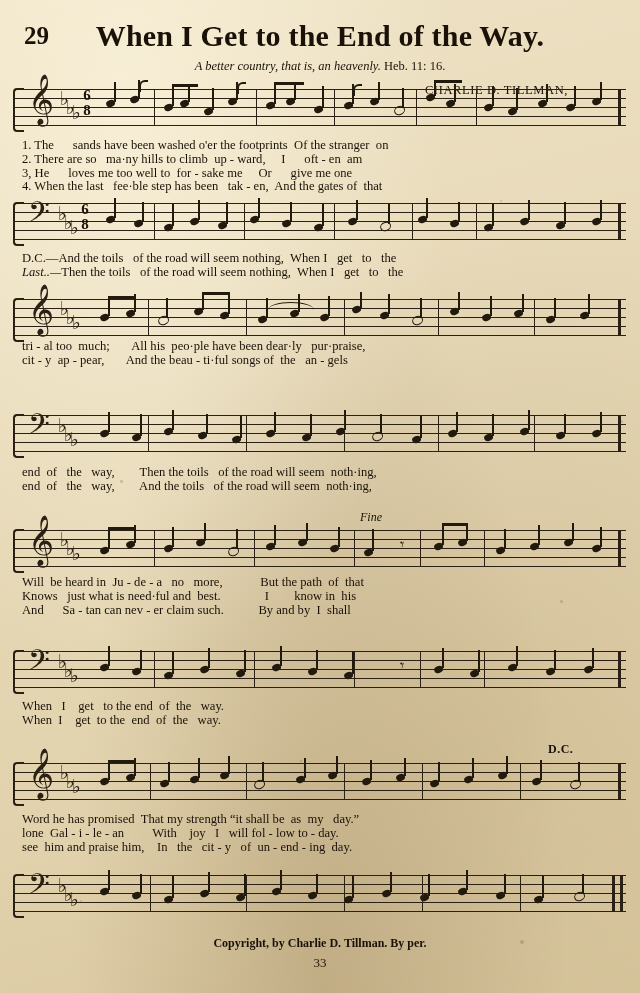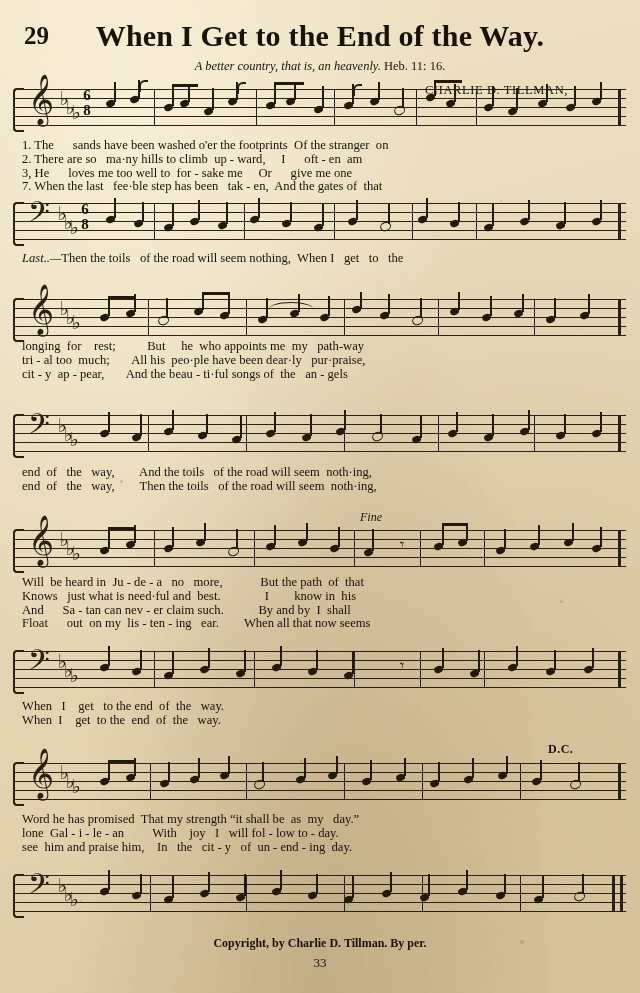--- a/index.html
+++ b/index.html
@@ -220,21 +220,21 @@
       <div class="barline" style="left:402px;top:3px;height:37px;"></div>
       <div class="barline" style="left:462px;top:3px;height:37px;"></div>
       <div class="barline thick" style="left:604px;top:3px;height:37px;"></div>
     </div>
   </div>
 
   <div class="lyrics" style="top:139px;">
     <div class="lyr-line">1. The      sands have been washed o'er the footprints  Of the stranger  on</div>
     <div class="lyr-line">2. There are so   ma·ny hills to climb  up - ward,     I      oft - en  am</div>
     <div class="lyr-line">3, He      loves me too well to  for - sake me     Or      give me one</div>
-    <div class="lyr-line">7. When the last   fee·ble step has been   tak - en,  And the gates of  that</div>
+    <div class="lyr-line">4. When the last   fee·ble step has been   tak - en,  And the gates of  that</div>
   </div>
 
   <div class="system" style="top:200px;">
     <div class="staffbox" style="--h:46px;">
       <div class="brace" style="top:2px;height:40px;"></div>
       <div class="staff" style="top:3px;">
         <div class="ln" style="top:0px;"></div>
           <div class="ln" style="top:9px;"></div>
         <div class="ln" style="top:18px;"></div>
           <div class="ln" style="top:27px;"></div>
@@ -314,20 +314,21 @@
       <div class="barline" style="left:140px;top:3px;height:37px;"></div>
       <div class="barline" style="left:230px;top:3px;height:37px;"></div>
       <div class="barline" style="left:320px;top:3px;height:37px;"></div>
       <div class="barline" style="left:398px;top:3px;height:37px;"></div>
       <div class="barline" style="left:462px;top:3px;height:37px;"></div>
       <div class="barline thick" style="left:604px;top:3px;height:37px;"></div>
     </div>
   </div>
 
   <div class="lyrics" style="top:252px;">
+    <div class="lyr-line"><span class="sc">D.C.—</span><span>And the toils   of the road will seem nothing,  When I   get   to   the</span></div>
     <div class="lyr-line"><i>Last..—</i><span>Then the toils   of the road will seem nothing,  When I   get   to   the</span></div>
   </div>
 
   <div class="system" style="top:296px;">
     <div class="staffbox" style="--h:46px;">
       <div class="brace" style="top:2px;height:40px;"></div>
       <div class="staff" style="top:3px;">
         <div class="ln" style="top:0px;"></div>
           <div class="ln" style="top:9px;"></div>
         <div class="ln" style="top:18px;"></div>
@@ -408,21 +409,20 @@
       <div class="barline" style="left:134px;top:3px;height:37px;"></div>
       <div class="barline" style="left:232px;top:3px;height:37px;"></div>
       <div class="barline" style="left:330px;top:3px;height:37px;"></div>
       <div class="barline" style="left:424px;top:3px;height:37px;"></div>
       <div class="barline" style="left:520px;top:3px;height:37px;"></div>
       <div class="barline thick" style="left:604px;top:3px;height:37px;"></div>
     </div>
   </div>
 
   <div class="lyrics" style="top:340px;">
-    <div class="lyr-line">longing  for    rest;          But     he  who appoints me  my   path-way</div>
     <div class="lyr-line">tri - al too  much;       All his  peo·ple have been dear·ly   pur·praise,</div>
     <div class="lyr-line">cit - y  ap - pear,       And the beau - ti·ful songs of  the   an - gels</div>
   </div>
 
   <div class="system" style="top:412px;">
     <div class="staffbox" style="--h:46px;">
       <div class="brace" style="top:2px;height:40px;"></div>
       <div class="staff" style="top:3px;">
         <div class="ln" style="top:0px;"></div>
           <div class="ln" style="top:9px;"></div>
@@ -497,22 +497,22 @@
       <div class="barline" style="left:134px;top:3px;height:37px;"></div>
       <div class="barline" style="left:232px;top:3px;height:37px;"></div>
       <div class="barline" style="left:330px;top:3px;height:37px;"></div>
       <div class="barline" style="left:424px;top:3px;height:37px;"></div>
       <div class="barline" style="left:520px;top:3px;height:37px;"></div>
       <div class="barline thick" style="left:604px;top:3px;height:37px;"></div>
     </div>
   </div>
 
   <div class="lyrics" style="top:466px;">
+    <div class="lyr-line">end  of   the   way,        Then the toils   of the road will seem  noth·ing,</div>
     <div class="lyr-line">end  of   the   way,        And the toils   of the road will seem  noth·ing,</div>
-    <div class="lyr-line">end  of   the   way,        Then the toils   of the road will seem  noth·ing,</div>
   </div>
 
   <div class="marker" style="left:360px;top:510px;">Fine</div>
 
   <div class="system" style="top:527px;">
     <div class="staffbox" style="--h:46px;">
       <div class="brace" style="top:2px;height:40px;"></div>
       <div class="staff" style="top:3px;">
         <div class="ln" style="top:0px;"></div>
           <div class="ln" style="top:9px;"></div>
@@ -593,21 +593,20 @@
       <div class="barline" style="left:406px;top:3px;height:37px;"></div>
       <div class="barline" style="left:470px;top:3px;height:37px;"></div>
       <div class="barline thick" style="left:604px;top:3px;height:37px;"></div>
     </div>
   </div>
 
   <div class="lyrics" style="top:576px;">
     <div class="lyr-line">Will  be heard in  Ju - de - a   no   more,            But the path  of  that</div>
     <div class="lyr-line">Knows   just what is need·ful and  best.              I        know in  his</div>
     <div class="lyr-line">And      Sa - tan can nev - er claim such.           By and by  I  shall</div>
-    <div class="lyr-line">Float      out  on my  lis - ten - ing   ear.        When all that now seems</div>
   </div>
 
   <div class="system" style="top:648px;">
     <div class="staffbox" style="--h:46px;">
       <div class="brace" style="top:2px;height:40px;"></div>
       <div class="staff" style="top:3px;">
         <div class="ln" style="top:0px;"></div>
           <div class="ln" style="top:9px;"></div>
         <div class="ln" style="top:18px;"></div>
           <div class="ln" style="top:27px;"></div>

